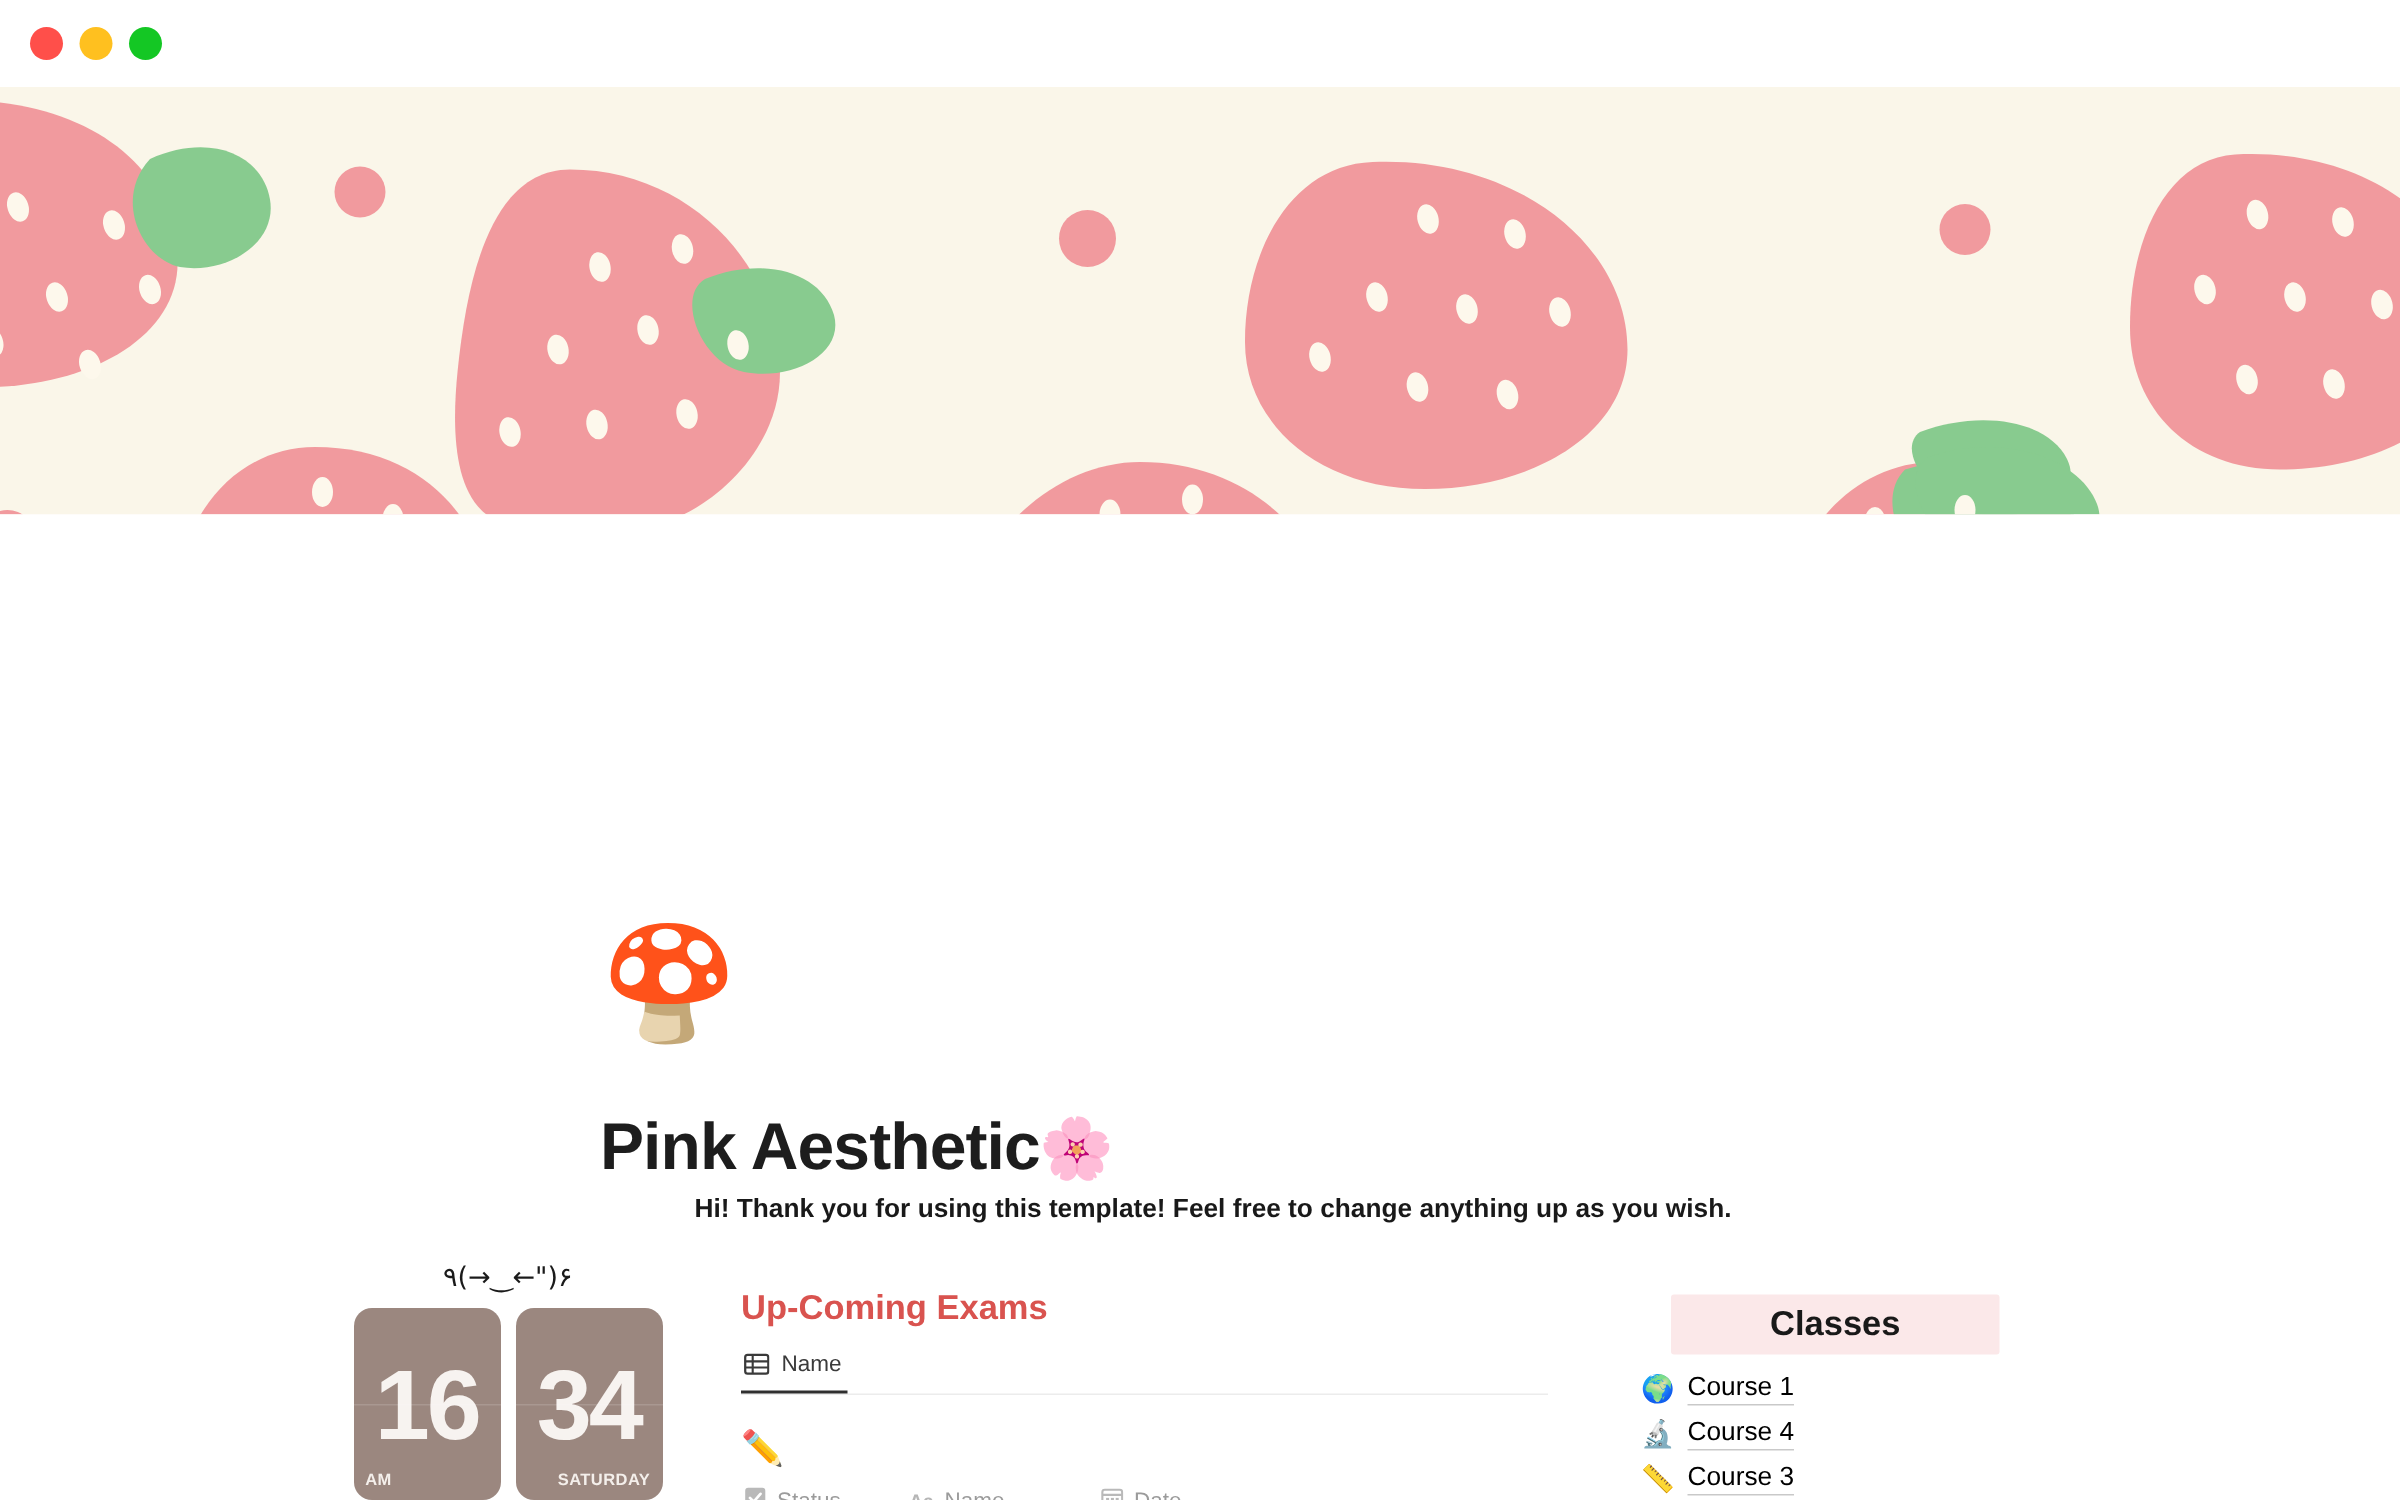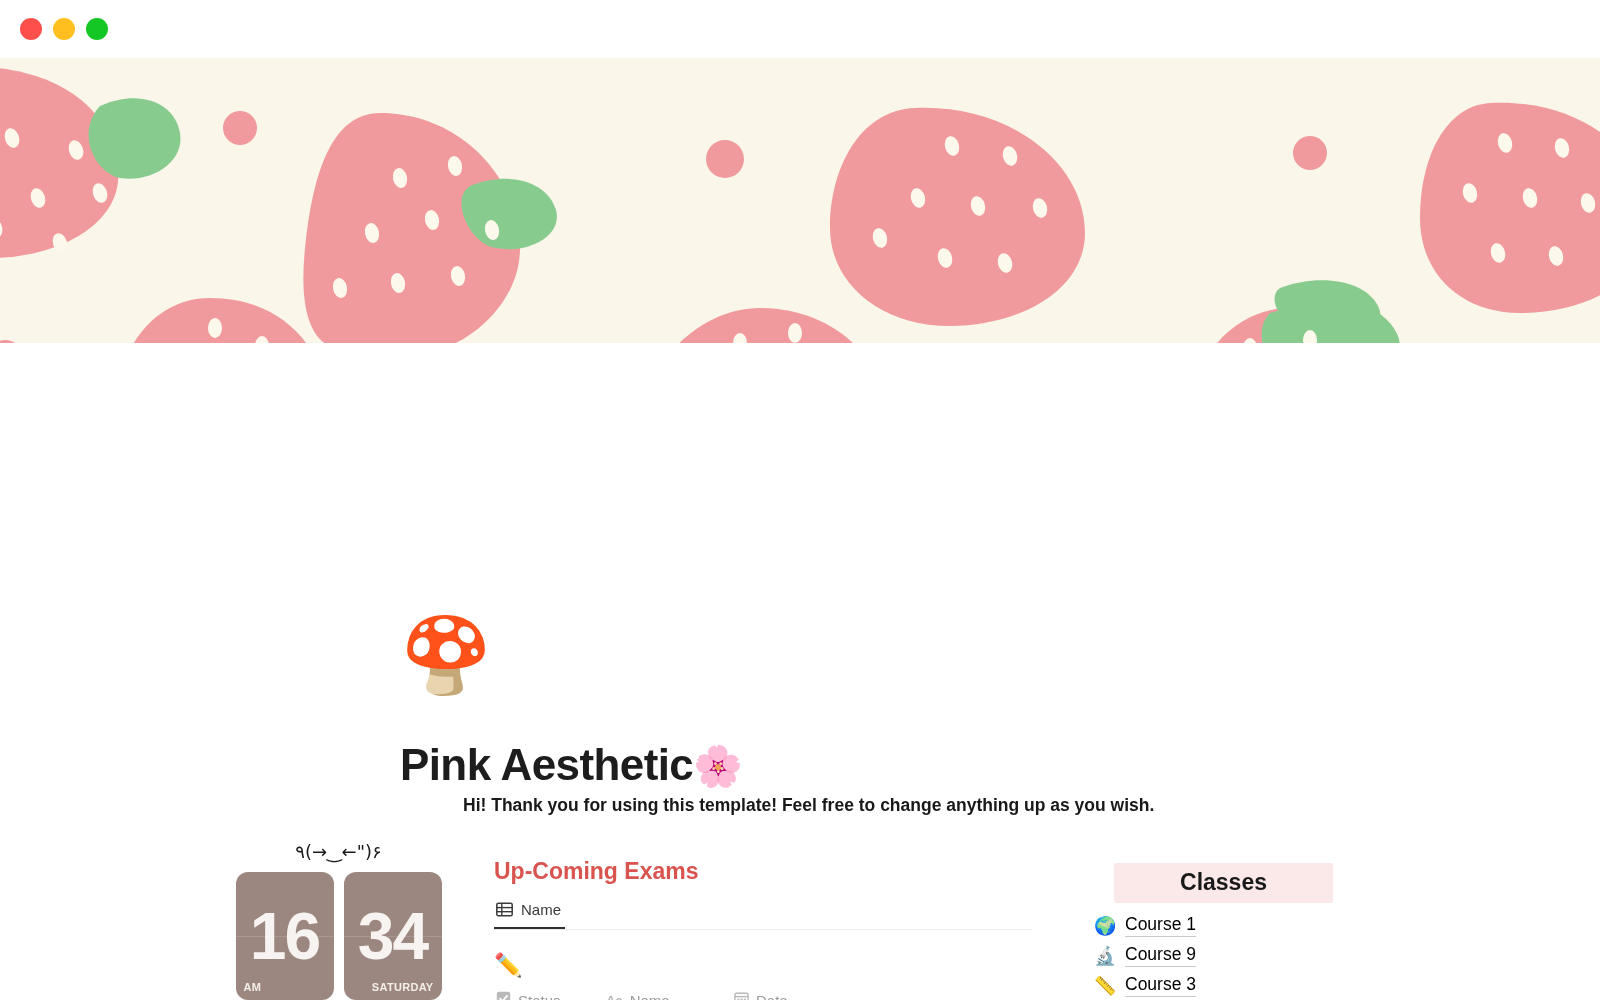--- a/index.html
+++ b/index.html
@@ -373,21 +373,21 @@
   <div class="col-right">
 
     <div class="side-head">Classes</div>
     <div class="side-list">
       <div class="side-item">
         <span class="s-ico">🌍</span>
         <span class="s-label">Course 1</span>
       </div>
       <div class="side-item">
         <span class="s-ico">🔬</span>
-        <span class="s-label">Course 9</span>
+        <span class="s-label">Course 4</span>
       </div>
       <div class="side-item">
         <span class="s-ico">📏</span>
         <span class="s-label">Course 3</span>
       </div>
 
     </div>
 
   </div>
 

